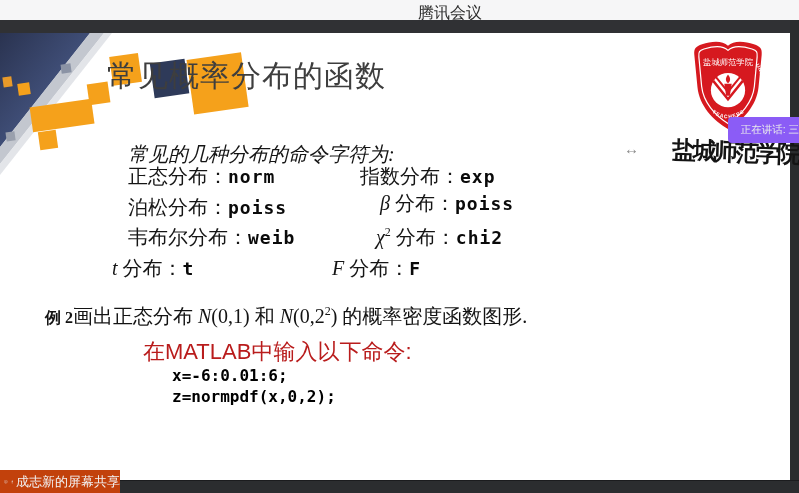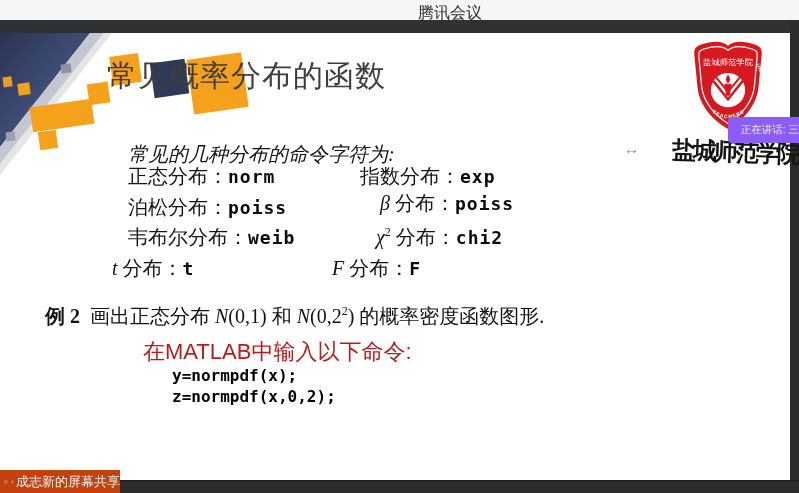--- a/index.html
+++ b/index.html
@@ -33,21 +33,21 @@
     letter-spacing:1px;z-index:3;
   }
   .serif{font-family:"Liberation Serif","DejaVu Serif",serif;}
   .intro{left:128px;top:141px;font-size:20px;color:#151515;font-style:italic;}
   .dist-row{left:0;width:640px;font-size:20px;color:#151515;}
   .dist-cell{position:absolute;white-space:nowrap;font-family:"Liberation Serif","DejaVu Serif",serif;}
   .cmd{font-family:"DejaVu Sans Mono","Liberation Mono",monospace;font-weight:bold;font-size:18px;letter-spacing:1px;color:#0a0a0a;}
   .math-i{font-family:"Liberation Serif","DejaVu Serif",serif;font-style:italic;}
   .sup{font-size:12px;vertical-align:super;line-height:0;}
   .example{left:45px;top:303px;font-size:20px;color:#131313;white-space:nowrap;}
-  .example b{font-size:20px;margin-right:10px;}
+  .example b{font-size:16px;}
   .matlab-intro{left:143px;top:337px;font-size:22px;color:#b91c1c;font-family:"Liberation Sans",sans-serif;}
   .codeblock{left:172px;top:365px;font-family:"DejaVu Sans Mono","Liberation Mono",monospace;font-weight:bold;font-size:16px;color:#000;line-height:21px;}
   .calligraphy{
     left:672px;top:136px;width:125px;font-family:"Liberation Serif","DejaVu Serif",serif;
     font-size:24px;font-weight:bold;color:#141414;letter-spacing:-3px;
     transform:rotate(2deg);white-space:nowrap;z-index:4;
   }
   svg{display:block;}
 </style>
 </head>
@@ -109,21 +109,21 @@
   <span class="dist-cell" style="left:332px"><i class="math-i">F</i><span> 分布：</span><span class="cmd">F</span></span>
 </div>
 
 <div class="abs example serif">
   <b>例 2</b><span>画出正态分布 </span><i class="math-i">N</i><span>(0,1)</span><span> 和 </span><i class="math-i">N</i><span>(0,2</span><sup class="sup">2</sup><span>)</span><span> 的概率密度函数图形.</span>
 </div>
 
 <div class="abs matlab-intro">在MATLAB中输入以下命令:</div>
 
 <div class="abs codeblock">
-  <div class="code-line">y=normpdf(x);</div>
+  <div class="code-line">x=-6:0.01:6;</div>
   <div class="code-line">z=normpdf(x,0,2);</div>
 </div>
 
 <svg class="abs" style="left:691px;top:39px;z-index:4" width="74" height="93" viewBox="0 0 80 100">
   <defs>
     <path id="arcL" d="M14,72 A31,33 0 0 1 10,28"></path>
     <path id="arcR" d="M70,28 A31,33 0 0 1 66,72"></path>
     <path id="arcB" d="M18,74 A27,27 0 0 0 62,74"></path>
   </defs>
   <path d="M40,7 C34,1 22,2 12,5.5 C5,8 3,10 3.6,17 L7,52 C9,72 24,88 40,97 C56,88 71,72 73,52 L76.4,17 C77,10 75,8 68,5.5 C58,2 46,1 40,7 Z" fill="#D6191F"></path>

